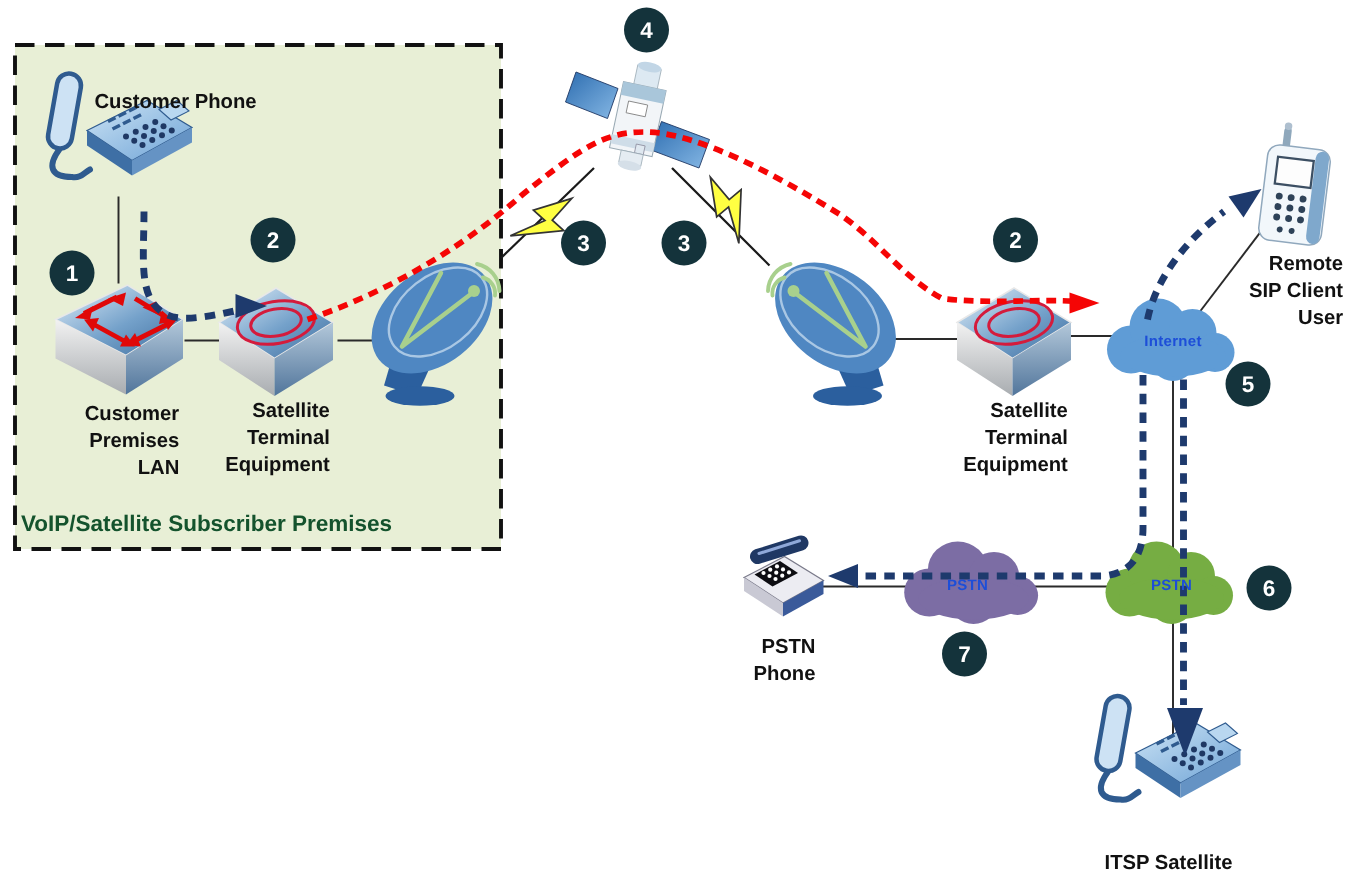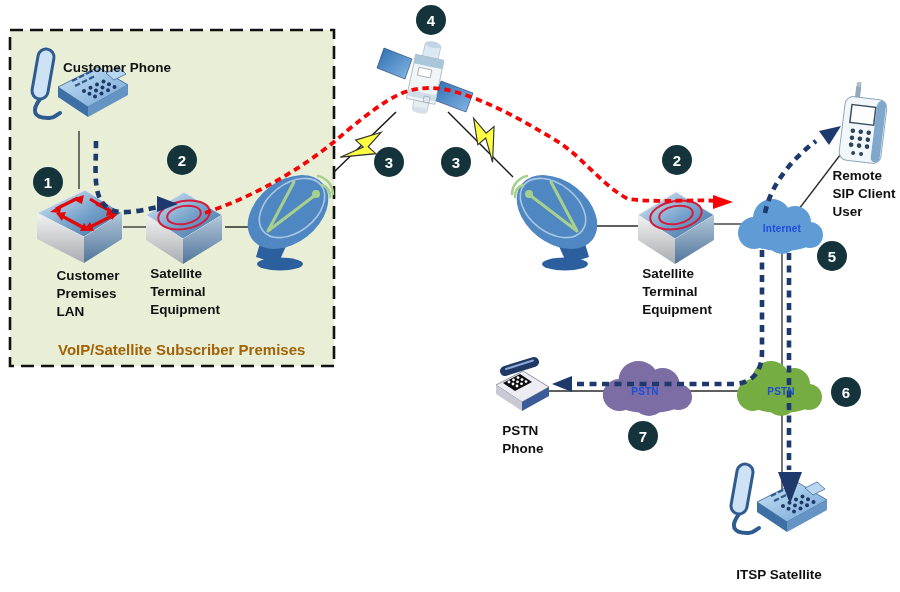--- a/index.html
+++ b/index.html
@@ -1,27 +1,27 @@
 <!DOCTYPE html>
 <html><head>
 <meta charset="utf-8">
 <style>
   html,body{margin:0;padding:0;background:#fff;}
   .stage{position:relative;width:900px;height:592px;background:#ffffff;
          font-family:"Liberation Sans",sans-serif;overflow:hidden;}
   .stage svg{position:absolute;left:0;top:0;}
   .lbl{position:absolute;font-weight:bold;color:#111;font-size:13.5px;line-height:18px;
-       white-space:pre-line;text-align:left;transform:translateX(-50%);width:max-content;}
+       white-space:pre-line;text-align:right;transform:translateX(-50%);width:max-content;}
   .lbl.la{transform:none;text-align:center;}
   .cloud-lbl{position:absolute;transform:translate(-50%,-50%);color:#1d4ed8;font-weight:bold;
        font-size:10px;letter-spacing:.2px;}
   .badge{position:absolute;width:30px;height:30px;border-radius:50%;background:#14333b;
        color:#fff;font-weight:bold;font-size:15px;display:flex;align-items:center;
        justify-content:center;transform:translate(-50%,-50%);}
-  .premises-title{position:absolute;left:14px;top:341px;font-weight:bold;font-size:15px;color:#a16207;margin-left:44px;}
+  .premises-title{position:absolute;left:14px;top:341px;font-weight:bold;font-size:15px;color:#14532d;}
 </style>
 </head>
 <body>
 
 <div class="stage">
 
 <svg width="900" height="592" viewBox="0 0 900 592">
   <defs>
     <linearGradient id="gTop" x1="0" y1="0" x2="1" y2="1">
       <stop offset="0" stop-color="#e3f0fa"></stop>

